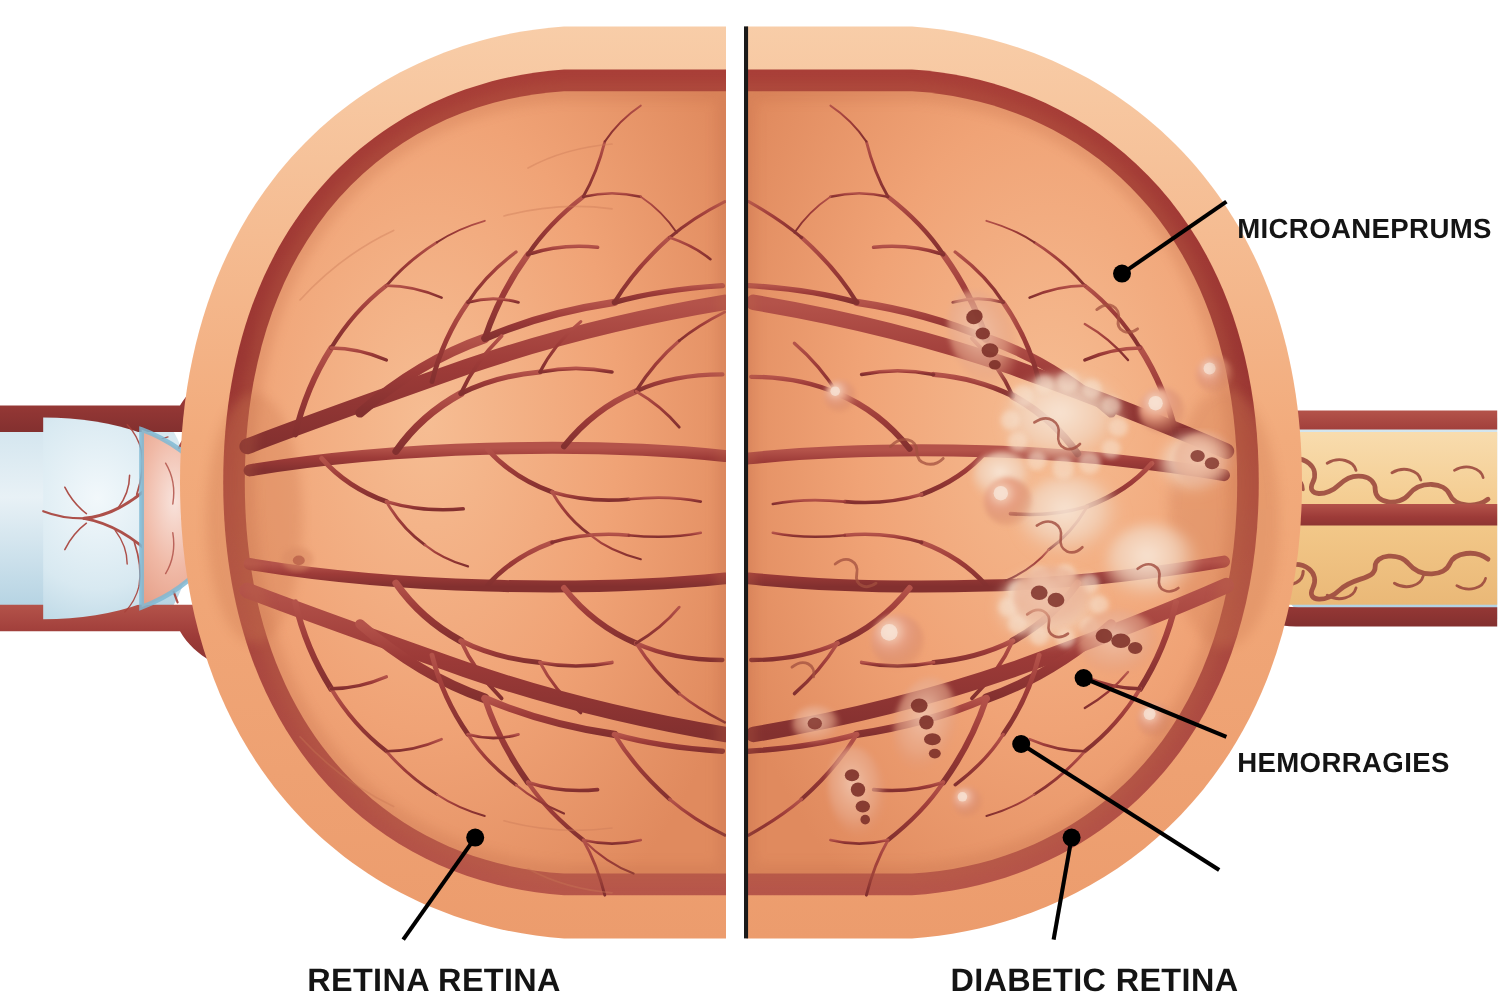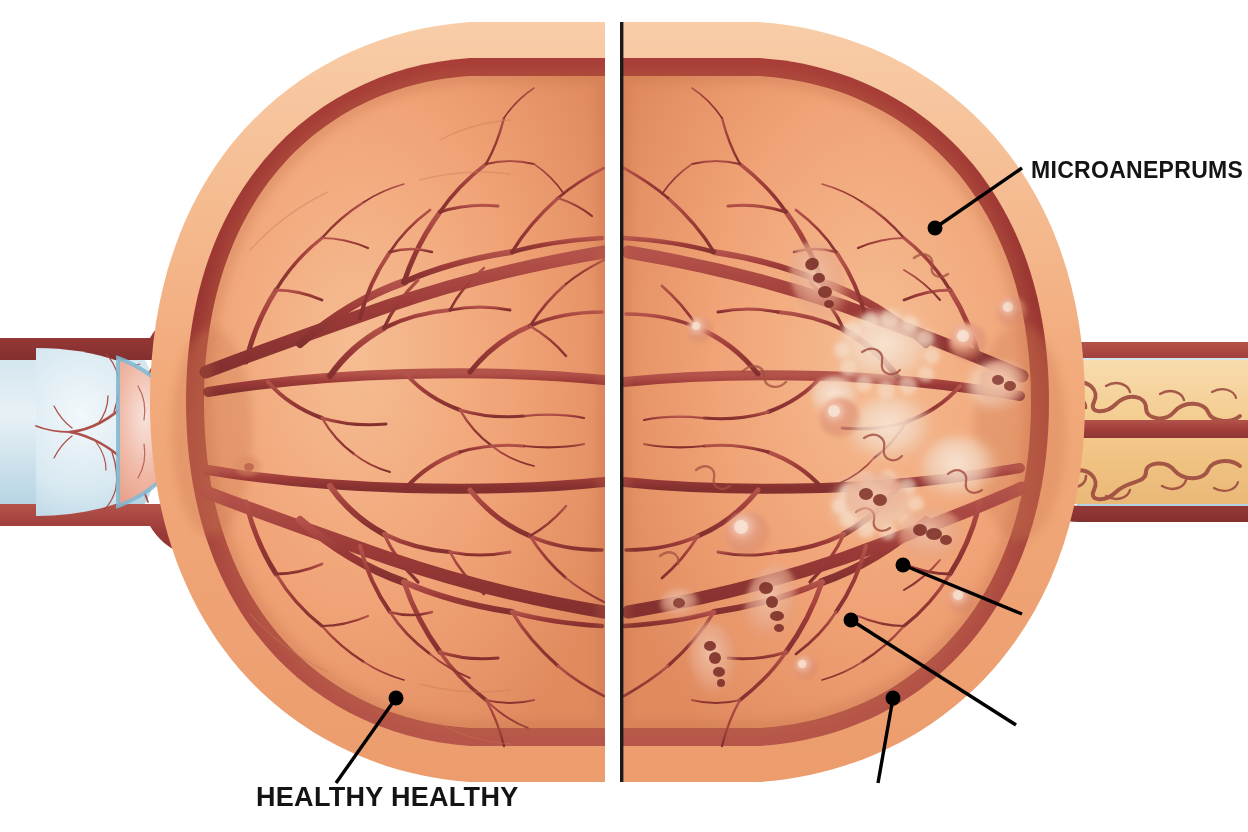--- a/index.html
+++ b/index.html
@@ -7,20 +7,21 @@
        font-family:"Liberation Sans",sans-serif;}
   #stage{position:relative;width:1248px;height:832px;background:#fff;}
   svg.fig{position:absolute;left:0;top:0;width:1248px;height:832px;display:block;}
   .label{
     position:absolute;
     font-family:"Liberation Sans",sans-serif;
     font-weight:700;
     color:#141414;
     white-space:nowrap;
     letter-spacing:0.3px;
+    margin-top:20px;
   }
   .callout{font-size:23px;}
   .caption{font-size:27px;}
   #lbl-micro{left:1031px;top:157px;}
   #lbl-hemo{left:1031px;top:602px;}
   #lbl-edema{left:1024px;top:713px;}
   #cap-healthy{left:256px;top:782px;}
   #cap-diabetic{left:792px;top:782px;}
 </style>
 </head>
@@ -535,18 +536,20 @@
       </g>
       <g>
         <line x1="893" y1="698" x2="878" y2="783" stroke-width="3.4"></line>
         <circle cx="893" cy="698" r="7.5" stroke="none"></circle>
       </g>
     </g>
   </svg>
 
   <div class="label callout" id="lbl-micro">MICROANEPRUMS</div>
 
-
-
-  <div class="label caption" id="cap-healthy">HEALTHY HEALTHY</div>
-
+  <div class="label callout" id="lbl-hemo">HEMORRAGIES</div>
+
+
+  <div class="label caption" id="cap-healthy">RETINA RETINA</div>
+
+  <div class="label caption" id="cap-diabetic">DIABETIC RETINA</div>
 
 </div>
 
 </body></html>

